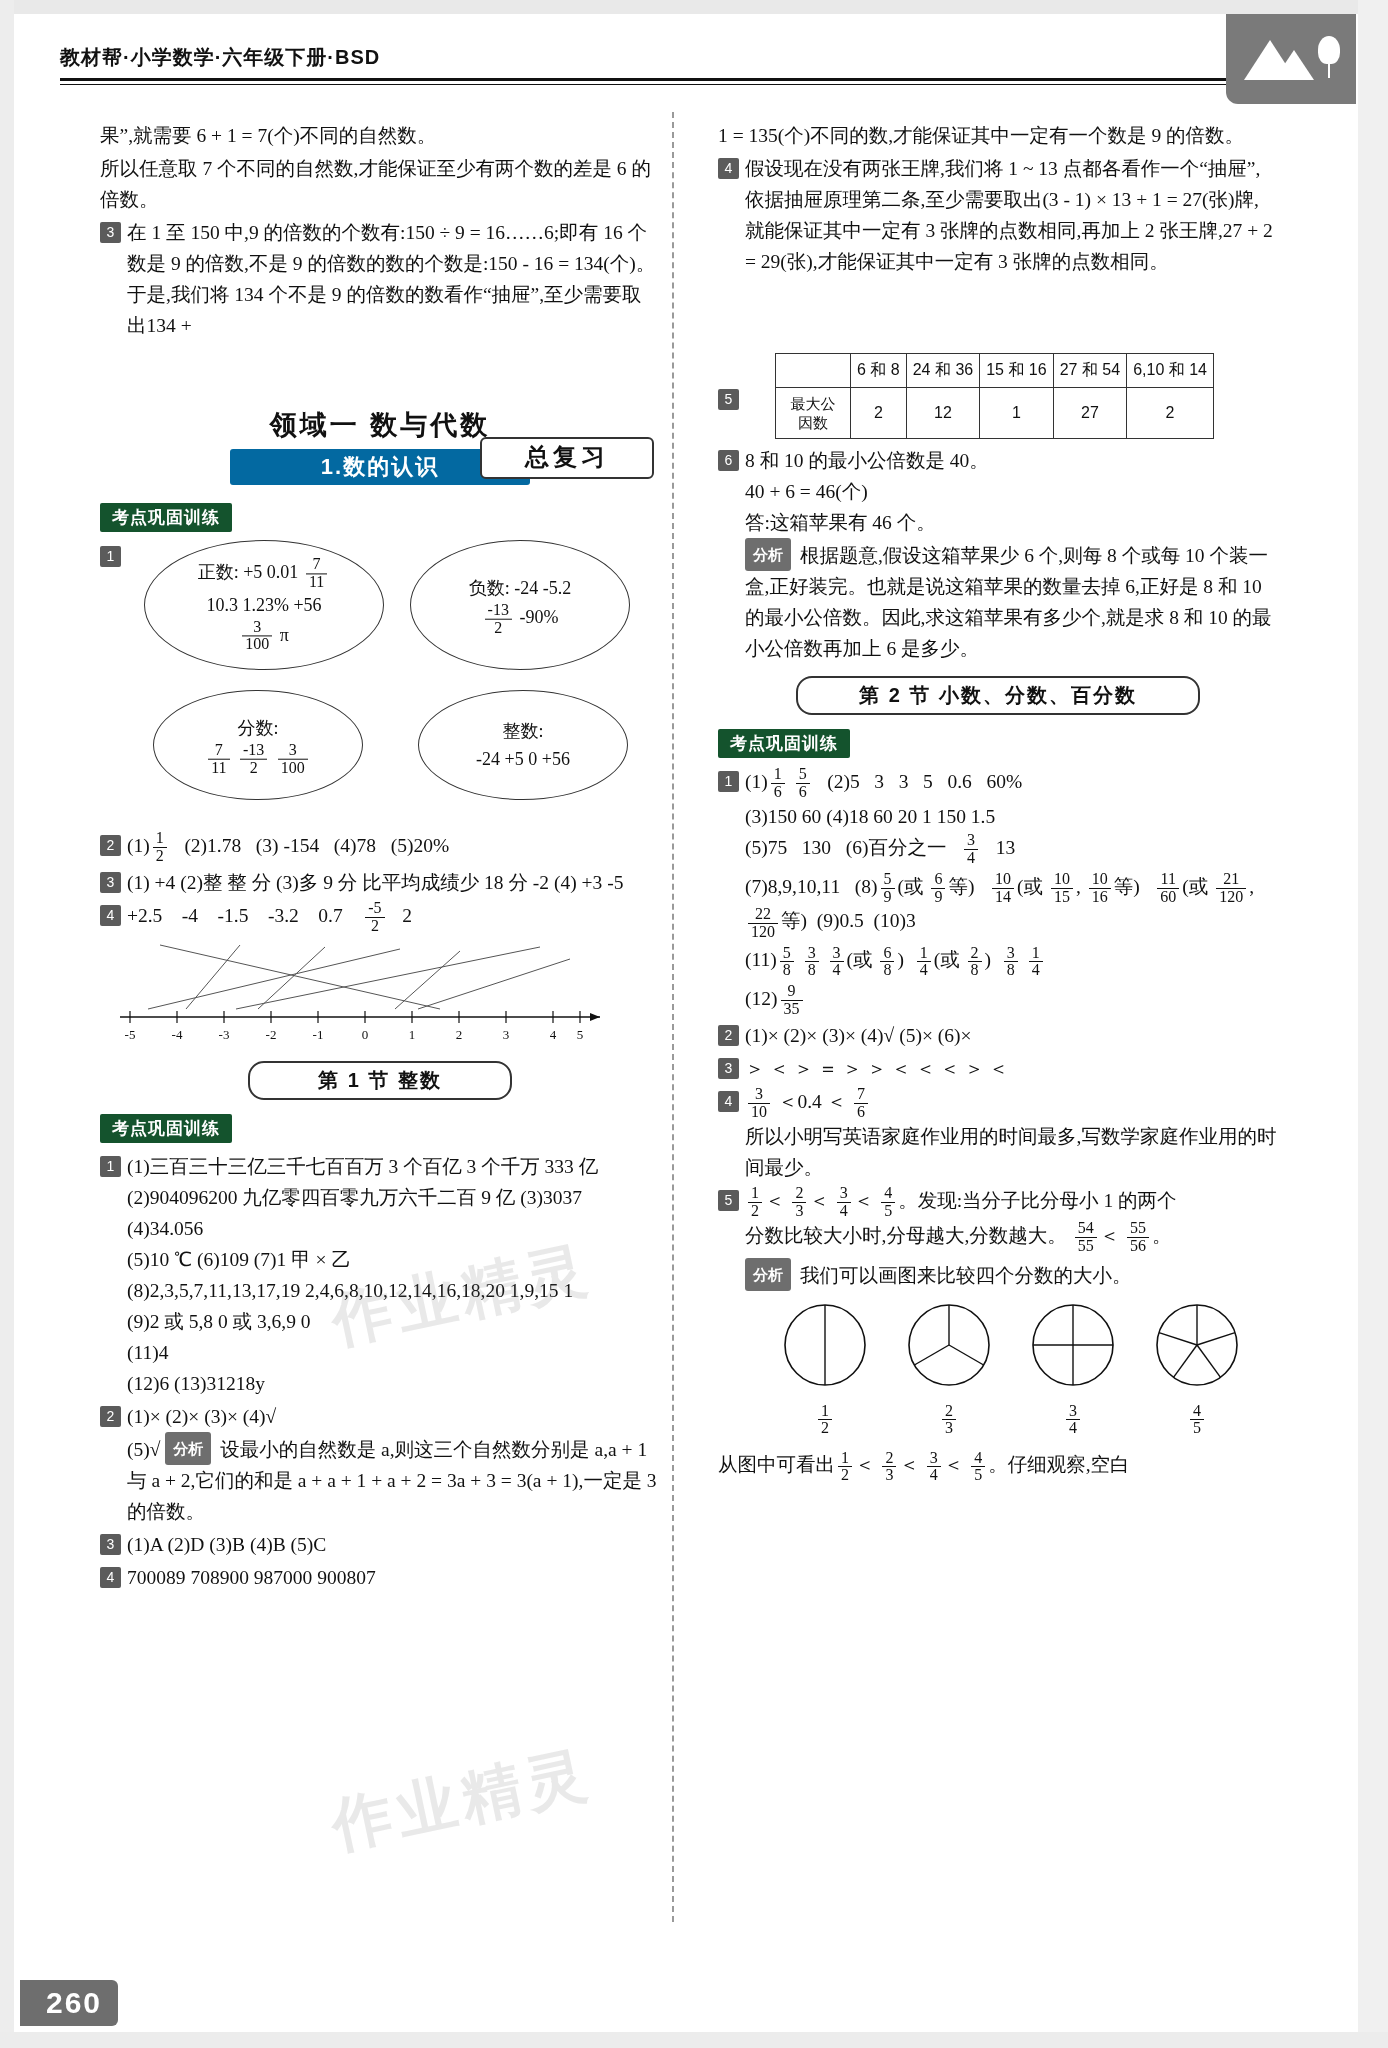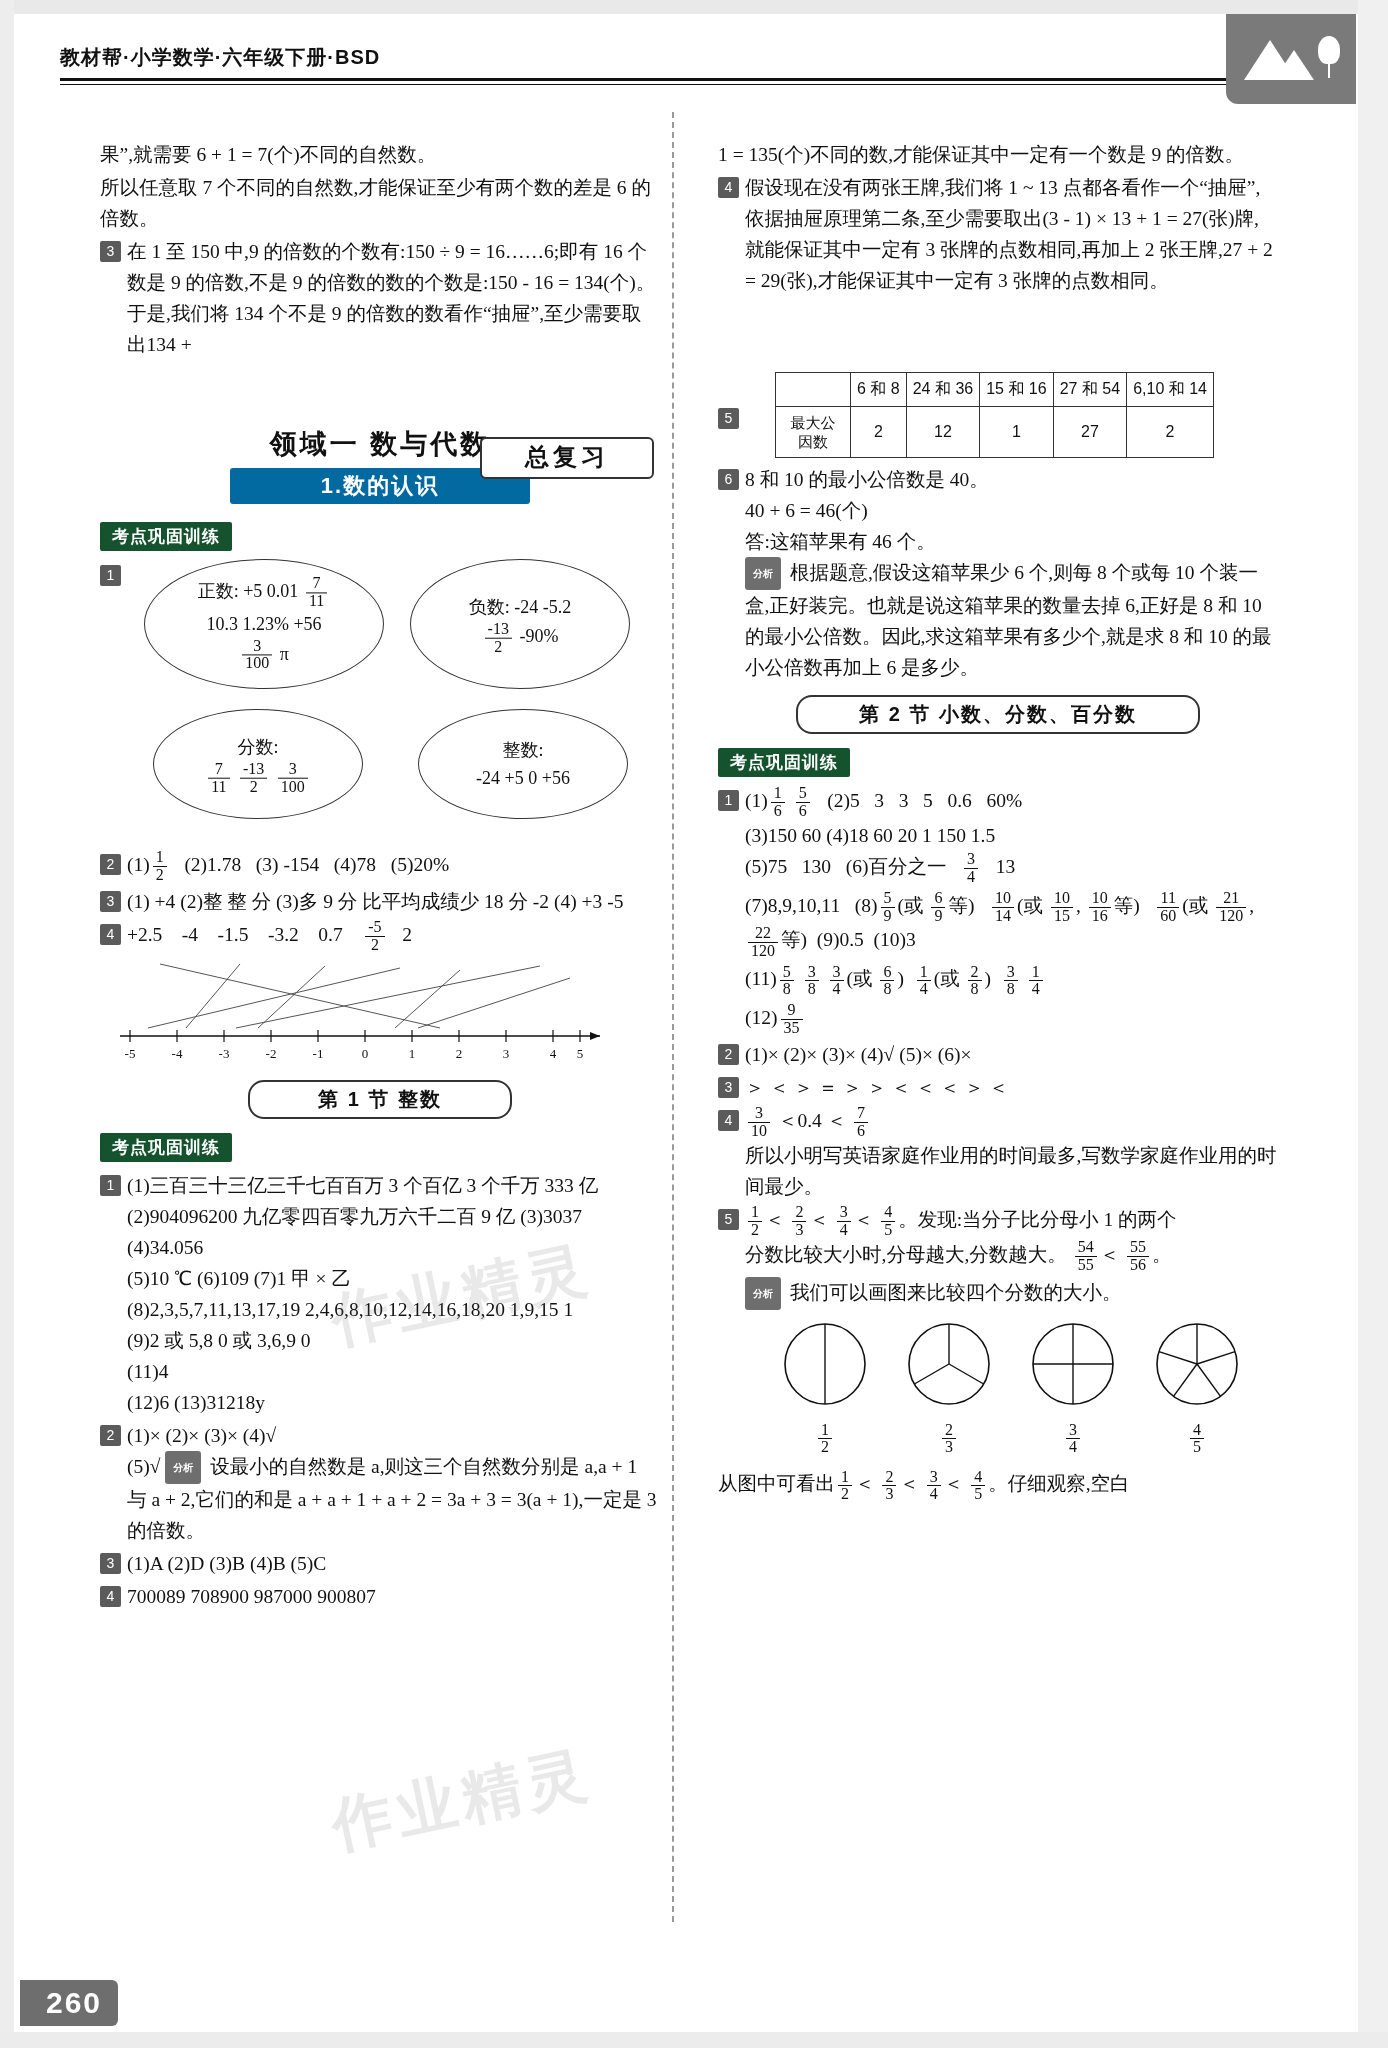--- a/index.html
+++ b/index.html
@@ -24,21 +24,21 @@
   .header-rule2{position:absolute;left:60px;top:84px;width:1250px;height:1px;background:#111;}
 
   
   .corner-tab{position:absolute;right:32px;top:14px;width:130px;height:90px;background:#7a7a7a;border-radius:0 0 0 12px;}
   .mountain{position:absolute;left:18px;top:26px;width:0;height:0;border-left:26px solid transparent;border-right:26px solid transparent;border-bottom:40px solid #ffffff;}
   .mountain2{position:absolute;left:48px;top:36px;width:0;height:0;border-left:20px solid transparent;border-right:20px solid transparent;border-bottom:30px solid #ffffff;}
   .balloon{position:absolute;left:92px;top:22px;width:22px;height:28px;background:#fff;border-radius:50% 50% 40% 40%;}
   .balloon-str{position:absolute;left:102px;top:50px;width:2px;height:14px;background:#fff;}
 
   
-  .col{position:absolute;top:120px;width:560px;margin-top:19px;}
+  .col{position:absolute;top:120px;width:560px;}
   .col-left{left:100px;}
   .col-right{left:718px;}
   .divider{position:absolute;left:672px;top:112px;width:2px;height:1810px;border-left:2px dashed #9a9a9a;}
 
   p,div.line{font-size:19.5px;line-height:31px;margin:0 0 2px 0;}
 
   .qnum{
     display:inline-block;width:21px;height:21px;line-height:21px;text-align:center;
     background:#5b5b5b;color:#fff;font-size:14px;font-family:"Liberation Sans",sans-serif;
     vertical-align:2px;margin-right:6px;border-radius:2px;
@@ -64,21 +64,21 @@
   .kaodian{
     display:inline-block;background:#14532d;color:#fff;font-size:17px;font-weight:bold;
     font-family:"Liberation Sans",sans-serif;padding:3px 12px;letter-spacing:1px;margin:8px 0 8px 0;border-radius:2px;
   }
   .jie-title{
     border:2px solid #333;border-radius:16px;background:#fff;text-align:center;
     font-size:20px;font-weight:bold;font-family:"Liberation Sans",sans-serif;
     letter-spacing:2px;padding:4px 0;margin:12px auto 6px auto;
   }
   .fenxi{
-    display:inline-block;background:#6e6e6e;color:#fff;font-size:10px;font-weight:bold;
+    display:inline-block;background:#6e6e6e;color:#fff;font-size:15px;font-weight:bold;
     font-family:"Liberation Sans",sans-serif;padding:1px 8px;border-radius:3px;margin-right:4px;vertical-align:2px;
   }
 
   
   .frac{display:inline-block;vertical-align:middle;text-align:center;font-size:16px;line-height:1.05;margin:0 3px;}
   .frac .num{display:block;padding:0 3px;}
   .frac .den{display:block;border-top:1.3px solid #111;padding:0 3px;}
 
   
   .bubble{position:absolute;border:1.6px solid #333;border-radius:50%;box-sizing:border-box;text-align:center;}

